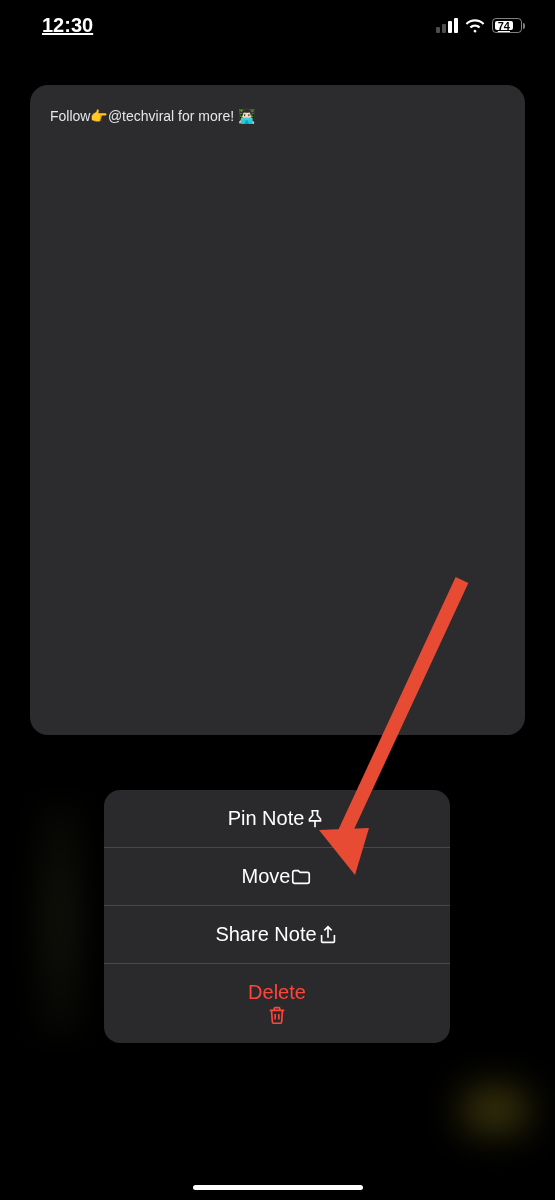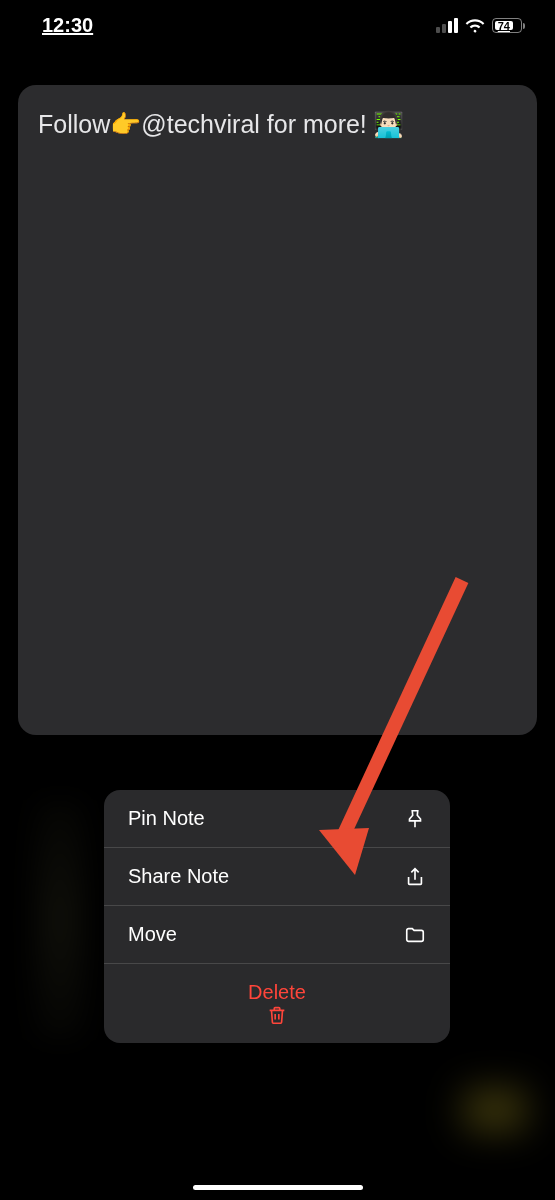--- a/index.html
+++ b/index.html
@@ -69,44 +69,44 @@
       padding:0 2px;
     }
     .battery-tip {
       width: 2px;
       height: 6px;
       background: rgba(255,255,255,.5);
       border-radius: 0 2px 2px 0;
       margin-left:1px;
     }
     .note-card {
-      margin: 38px 18px 0;
+      margin: 38px 30px 0;
       background: #2c2c2e;
       border-radius: 18px;
       padding: 22px 20px;
       height: 650px;
       color: #e6e6e8;
-      font-size: 25px;
+      font-size: 14px;
       line-height: 1.4;
     }
     .context-menu {
       position: absolute;
       left: 104px;
       top: 790px;
       width: 346px;
       background: rgba(44,44,46,.96);
       border-radius: 16px;
       overflow: hidden;
       backdrop-filter: blur(20px);
     }
     .menu-item {
       display: flex;
-      justify-content: space-between;
-      align-items: center;
-      padding: 17px 24px;
+      justify-content: center;
+      align-items: center;
+      padding: 17px 38px;
       color: #fff;
       font-size: 20px;
       border-bottom: 0.5px solid rgba(255,255,255,.14);
       cursor: pointer;
     }
     .menu-item:last-child { border-bottom: none; }
     .menu-item.destructive { color: #ff453a; flex-direction: column; }
     .menu-item.destructive svg { stroke: #ff453a; }
     .menu-icon {
       width: 22px;
@@ -177,30 +177,30 @@
 
 <div class="context-menu">
   <div class="menu-item">
     <span>Pin Note</span>
     <svg class="menu-icon" viewBox="0 0 24 24" fill="none" stroke="#fff" stroke-width="1.8">
       <path d="M9 3h6l-.5 5 3.5 4v2H6v-2l3.5-4L9 3z"></path>
       <line x1="12" y1="14" x2="12" y2="21"></line>
     </svg>
   </div>
   <div class="menu-item">
+    <span>Move</span>
+    <svg class="menu-icon" viewBox="0 0 24 24" fill="none" stroke="#fff" stroke-width="1.8">
+      <path d="M3 7a2 2 0 012-2h4l2 2h8a2 2 0 012 2v8a2 2 0 01-2 2H5a2 2 0 01-2-2V7z"></path>
+    </svg>
+  </div>
+  <div class="menu-item">
     <span>Share Note</span>
     <svg class="menu-icon" viewBox="0 0 24 24" fill="none" stroke="#fff" stroke-width="1.8">
       <path d="M12 3v12M8 7l4-4 4 4"></path>
       <path d="M5 12v7a1 1 0 001 1h12a1 1 0 001-1v-7"></path>
-    </svg>
-  </div>
-  <div class="menu-item">
-    <span>Move</span>
-    <svg class="menu-icon" viewBox="0 0 24 24" fill="none" stroke="#fff" stroke-width="1.8">
-      <path d="M3 7a2 2 0 012-2h4l2 2h8a2 2 0 012 2v8a2 2 0 01-2 2H5a2 2 0 01-2-2V7z"></path>
     </svg>
   </div>
   <div class="menu-item destructive">
     <span>Delete</span>
     <svg class="menu-icon" viewBox="0 0 24 24" fill="none" stroke="#ff453a" stroke-width="1.8">
       <path d="M4 7h16M9 7V5a1 1 0 011-1h4a1 1 0 011 1v2M6 7l1 13a1 1 0 001 1h8a1 1 0 001-1l1-13"></path>
       <line x1="10" y1="11" x2="10" y2="17"></line>
       <line x1="14" y1="11" x2="14" y2="17"></line>
     </svg>
   </div>

